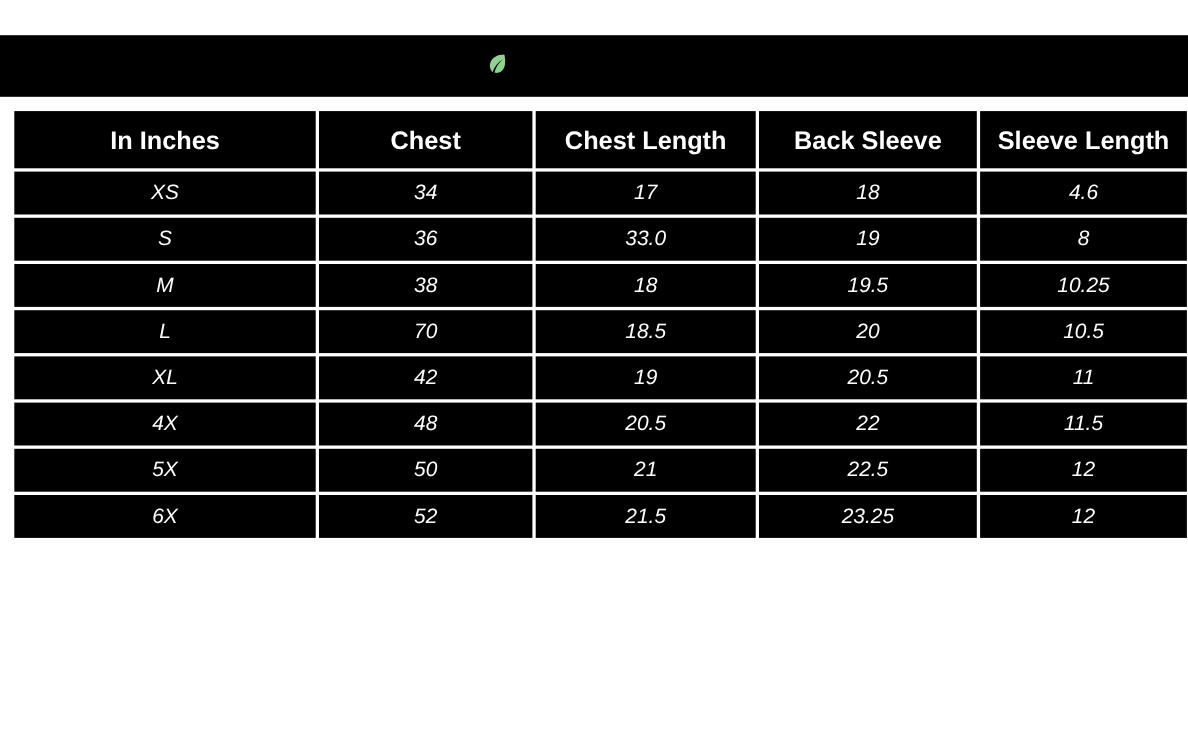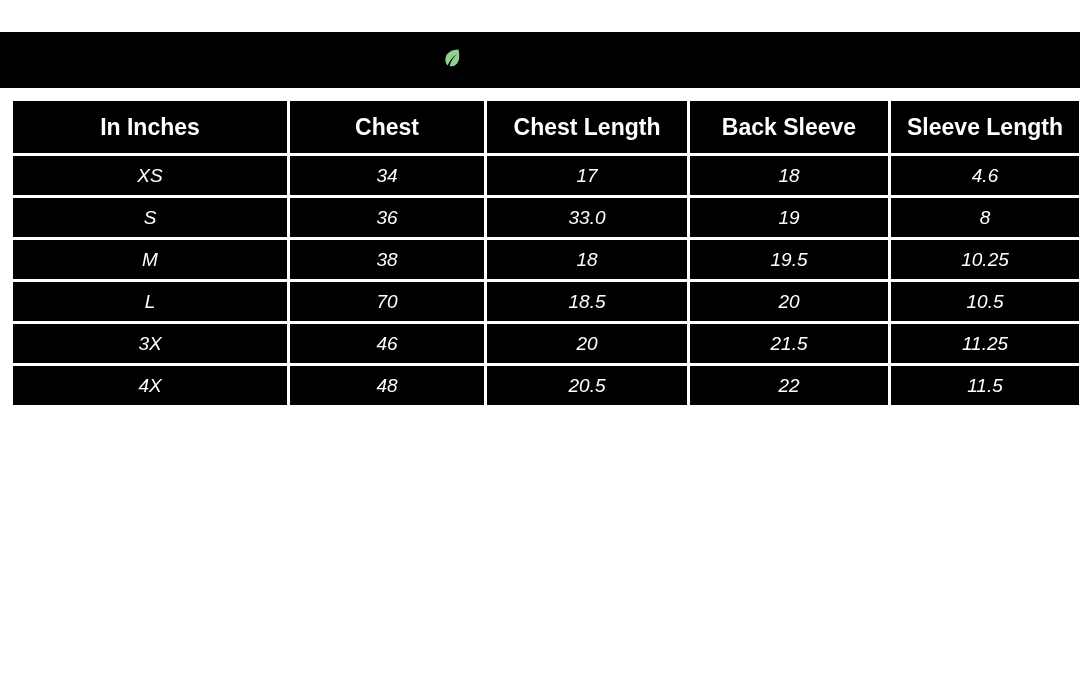--- a/index.html
+++ b/index.html
@@ -149,30 +149,44 @@
           <td>10.25</td>
         </tr>
         <tr>
           <td class="size-cell">L</td>
           <td>70</td>
           <td>18.5</td>
           <td>20</td>
           <td>10.5</td>
         </tr>
         <tr>
-          <td class="size-cell">3X</td>
-          <td>46</td>
-          <td>20</td>
-          <td>21.5</td>
-          <td>11.25</td>
+          <td class="size-cell">XL</td>
+          <td>42</td>
+          <td>19</td>
+          <td>20.5</td>
+          <td>11</td>
         </tr>
         <tr>
           <td class="size-cell">4X</td>
           <td>48</td>
           <td>20.5</td>
           <td>22</td>
           <td>11.5</td>
         </tr>
+        <tr>
+          <td class="size-cell">5X</td>
+          <td>50</td>
+          <td>21</td>
+          <td>22.5</td>
+          <td>12</td>
+        </tr>
+        <tr>
+          <td class="size-cell">6X</td>
+          <td>52</td>
+          <td>21.5</td>
+          <td>23.25</td>
+          <td>12</td>
+        </tr>
       </tbody>
     </table>
   </div>
 
 </div>
 
 </body></html>

